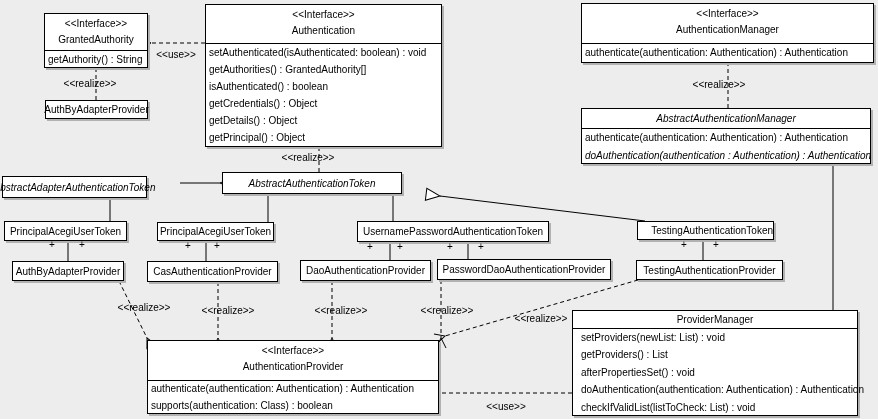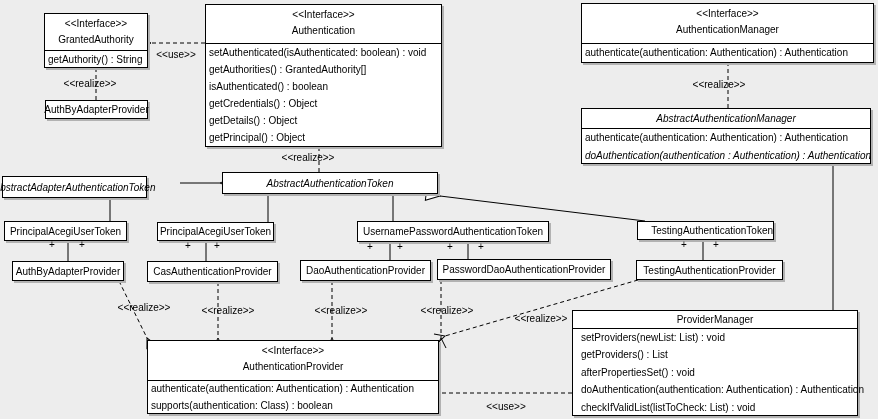--- a/index.html
+++ b/index.html
@@ -23,21 +23,21 @@
   .one{display:flex;align-items:center;justify-content:center;}
   .one .nm{line-height:normal;}
   .lbl{position:absolute;transform:translateX(-50%);white-space:nowrap;}
 
   #b-ga  {left:44px;top:13px;width:104px;height:55px;}   #b-ga .hd{height:36px;}
   #b-gai {left:45px;top:100px;width:103px;height:19px;}
   #b-auth{left:205px;top:4px;width:237px;height:143px;}  #b-auth .hd{height:38px;}
   #b-am  {left:581px;top:3px;width:293px;height:60px;}   #b-am .hd{height:39px;} #b-am .m{line-height:18px;}
   #b-aam {left:581px;top:108px;width:290px;height:56px;} #b-aam .hd{height:19px;padding-top:0;} #b-aam .nm{line-height:19px;} #b-aam .m{line-height:17.5px;}
   #b-aaat{left:2px;top:176px;width:145px;height:22px;}
-  #b-aat {left:222px;top:172px;width:216px;height:22px;}
+  #b-aat {left:222px;top:172px;width:180px;height:22px;}
   #b-paut{left:4px;top:221px;width:123px;height:20px;}
   #b-cat {left:157px;top:222px;width:117px;height:19px;}
   #b-upat{left:357px;top:221px;width:192px;height:21px;}
   #b-tat {left:637px;top:221px;width:137px;height:19px;justify-content:flex-end;}
   #b-abap{left:12px;top:261px;width:112px;height:20px;}
   #b-cap {left:147px;top:261px;width:131px;height:21px;}
   #b-dap {left:300px;top:260px;width:131px;height:21px;}
   #b-pdap{left:437px;top:259px;width:174px;height:21px;}
   #b-tap {left:636px;top:260px;width:147px;height:20px;}
   #b-ap  {left:147px;top:340px;width:292px;height:74px;} #b-ap .hd{height:39px;} #b-ap .m{line-height:16.5px;}

